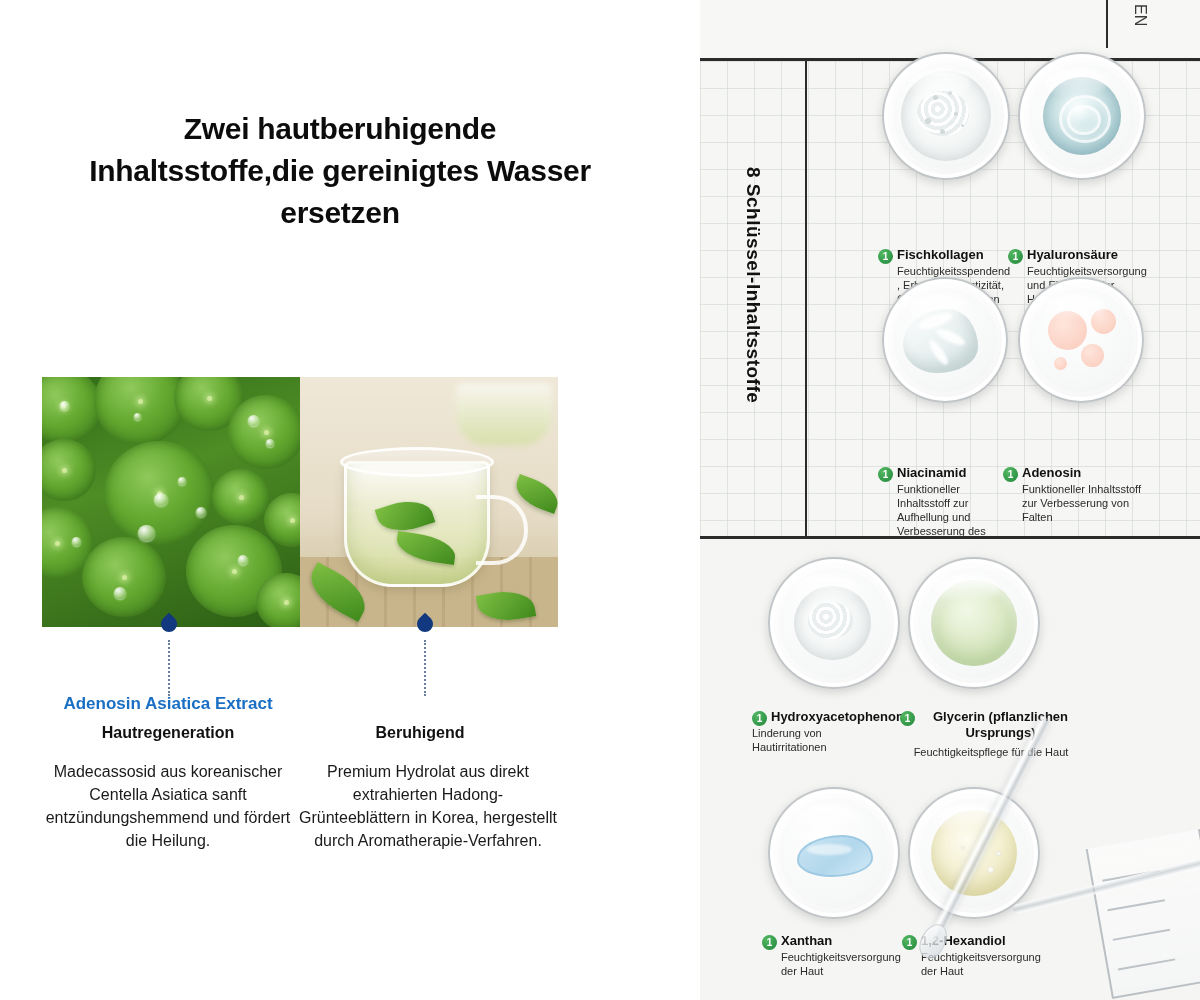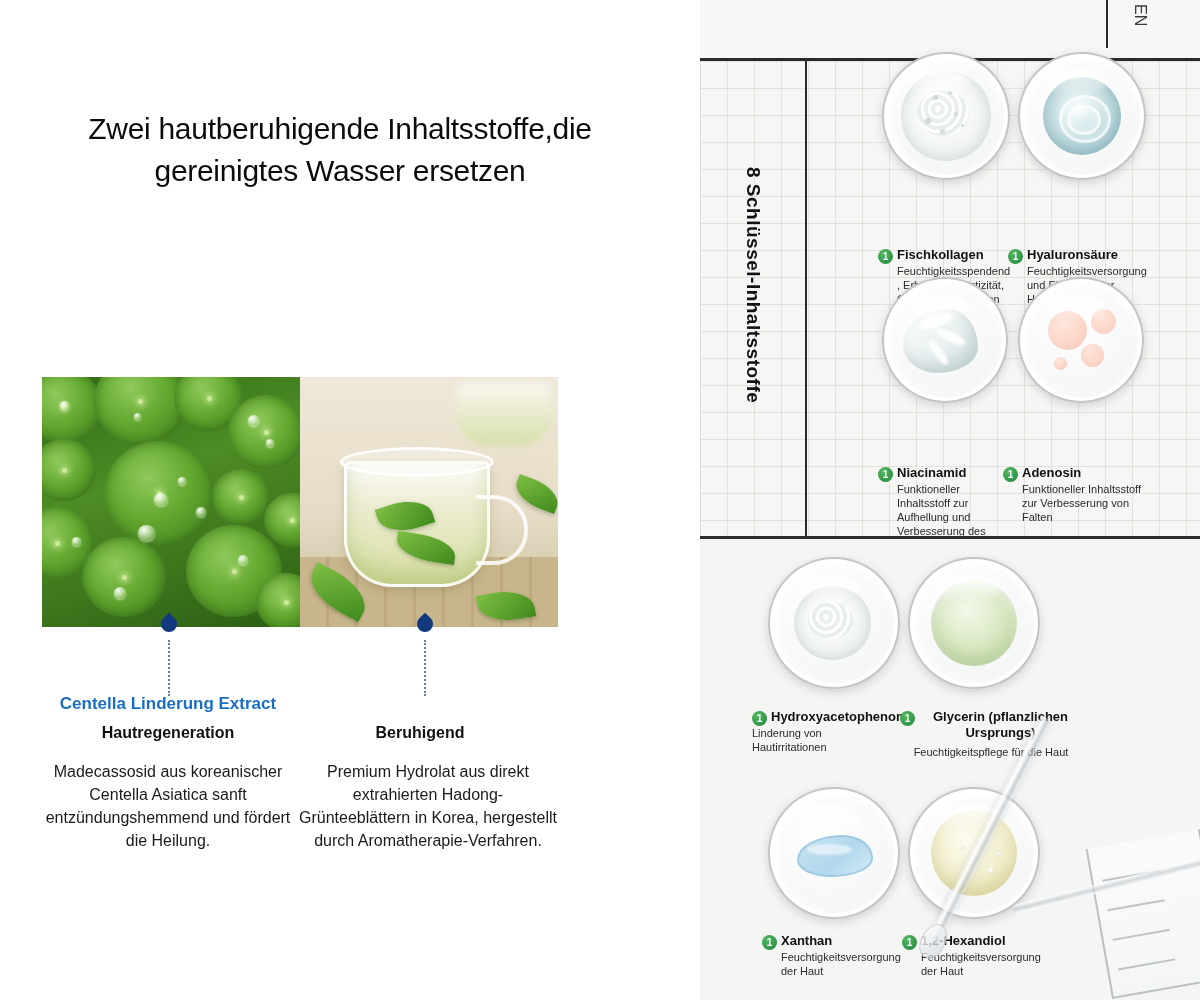--- a/index.html
+++ b/index.html
@@ -14,21 +14,21 @@
   .page{position:absolute;inset:0;}
 
   
   .left{
     position:absolute;left:0;top:0;width:700px;height:1000px;
     background:#ffffff;
   }
   .headline{
     position:absolute;left:80px;top:108px;width:520px;
     text-align:center;
-    font-size:30px;line-height:42px;font-weight:normal;
+    font-size:30px;line-height:42px;font-weight:bold;
     letter-spacing:-0.3px;
     color:#0c0c0c;
   }
   .subhead{
     position:absolute;left:70px;top:238px;width:540px;
     text-align:center;
     font-size:19px;line-height:29px;font-weight:400;
     color:#1a1a1a;
   }
 
@@ -351,21 +351,21 @@
     <div class="pin" style="left:161px;top:616px;">
       <div class="pd"></div>
     </div>
     <div class="dots" style="left:168px;top:640px;"></div>
 
     <div class="pin" style="left:417px;top:616px;">
       <div class="pd"></div>
     </div>
     <div class="dots" style="left:424px;top:640px;"></div>
 
-    <div class="col-title" style="left:40px;top:694px;width:256px;">Centella Linderung Extract</div>
+    <div class="col-title" style="left:40px;top:694px;width:256px;">Adenosin Asiatica Extract</div>
     <div class="col-sub" style="left:40px;top:724px;width:256px;">Hautregeneration</div>
     <div class="col-body" style="left:38px;top:760px;width:260px;">Madecassosid aus koreanischer Centella Asiatica sanft entzündungshemmend und fördert die Heilung.</div>
 
     <div class="col-sub" style="left:292px;top:724px;width:256px;">Beruhigend</div>
     <div class="col-body" style="left:298px;top:760px;width:260px;">Premium Hydrolat aus direkt extrahierten Hadong-Grünteeblättern in Korea, hergestellt durch Aromatherapie-Verfahren.</div>
   </div>
 
   <div class="right">
 
     <div class="r-head">

